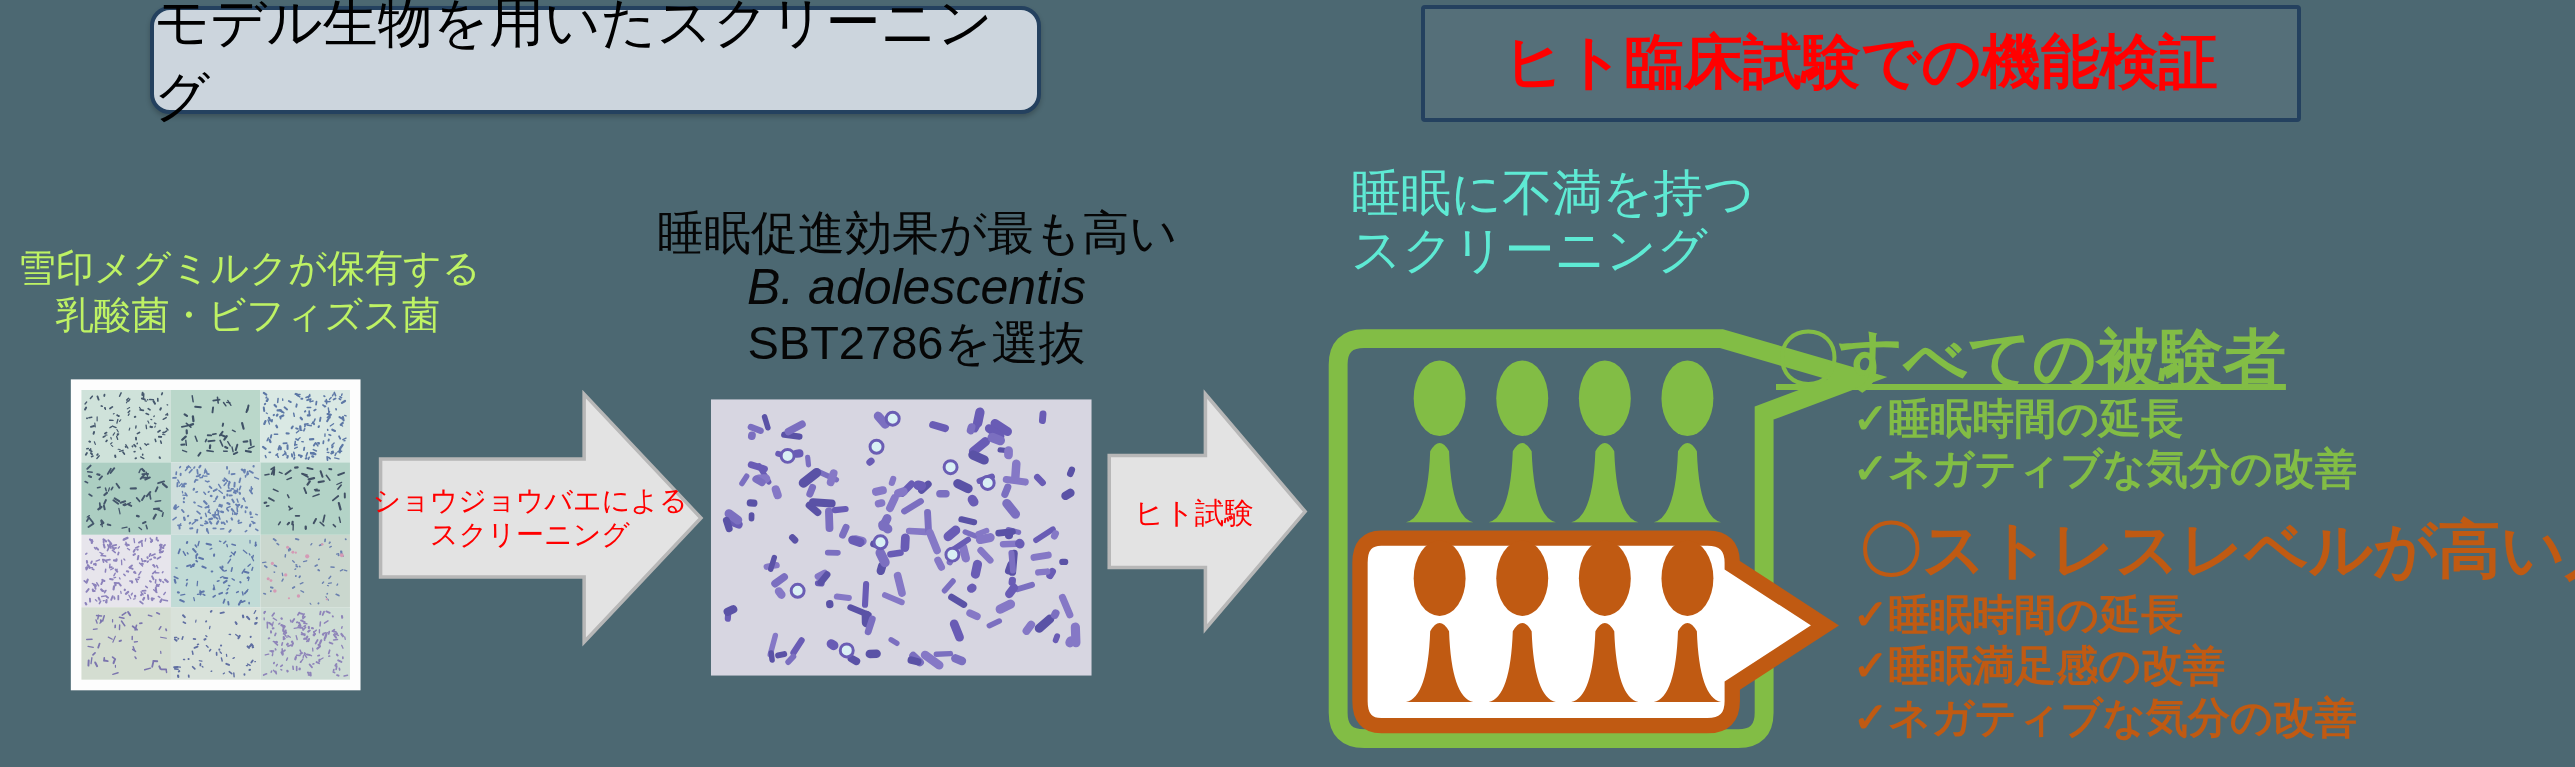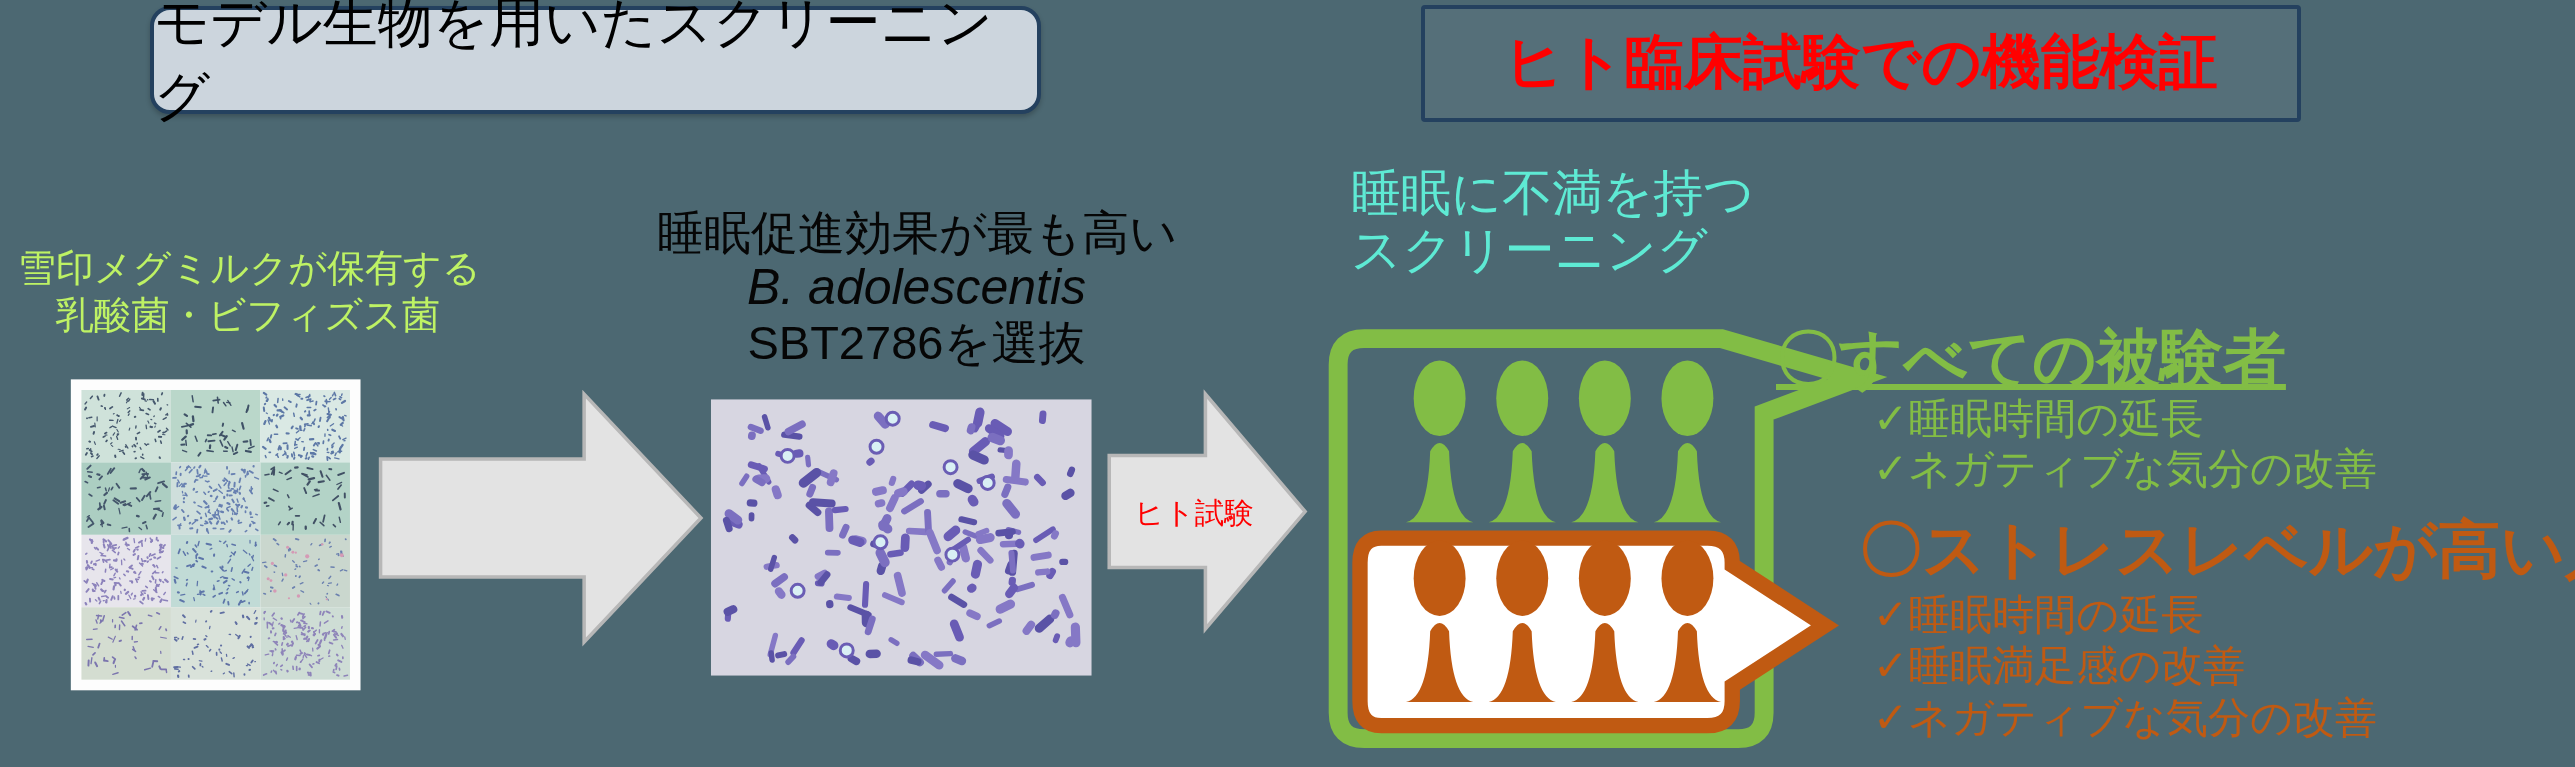--- a/index.html
+++ b/index.html
@@ -37,21 +37,21 @@
   #result-label{left:643px;top:205px;width:519px;font-size:47px;line-height:55px;color:#060606;margin-left:14px;}
   #result-label .species{font-style:italic;font-size:50px;}
   #subjects-label{left:1351px;top:165px;font-size:50px;line-height:57px;color:#5eead4;}
 
   #arrow1-label{left:353px;top:484px;width:354px;font-size:28px;line-height:34px;color:var(--red,#ff0000);}
   #arrow2-label{left:1076px;top:494px;width:236px;font-size:29.5px;color:var(--red,#ff0000);}
 
   .green-text{color:var(--green,#82bd45);}
   .orange-text{color:var(--orange,#c05a12);}
   .headline{font-size:63px;font-weight:700;}
-  .check-item{font-size:42px;font-weight:400;margin-left:20px;}
+  .check-item{font-size:42px;font-weight:700;}
 
   #green-headline{left:1776px;top:316px;text-decoration:underline;}
   #green-item-0{left:1853px;top:391px;}
   #green-item-1{left:1853px;top:441px;}
 
   #orange-headline{left:1859px;top:507px;}
   #orange-item-0{left:1853px;top:587px;}
   #orange-item-1{left:1853px;top:638px;}
   #orange-item-2{left:1853px;top:690px;}
 
@@ -1471,20 +1471,24 @@
     <div>雪印メグミルクが保有する</div>
     <div>乳酸菌・ビフィズス菌</div>
   </div>
 
   <div id="result-label" class="txt center">
     <div>睡眠促進効果が最も高い</div>
     <div class="species">B. adolescentis</div>
     <div>SBT2786を選抜</div>
   </div>
 
+  <div id="arrow1-label" class="txt center">
+    <div>ショウジョウバエによる</div>
+    <div>スクリーニング</div>
+  </div>
 
   <div id="arrow2-label" class="txt center">ヒト試験</div>
 
   <div id="subjects-label" class="txt">
     <div>睡眠に不満を持つ</div>
     <div>スクリーニング</div>
   </div>
 
   <div id="green-headline" class="txt headline green-text">〇すべての被験者</div>
   <div id="green-item-0" class="txt check-item green-text">✓睡眠時間の延長</div>

